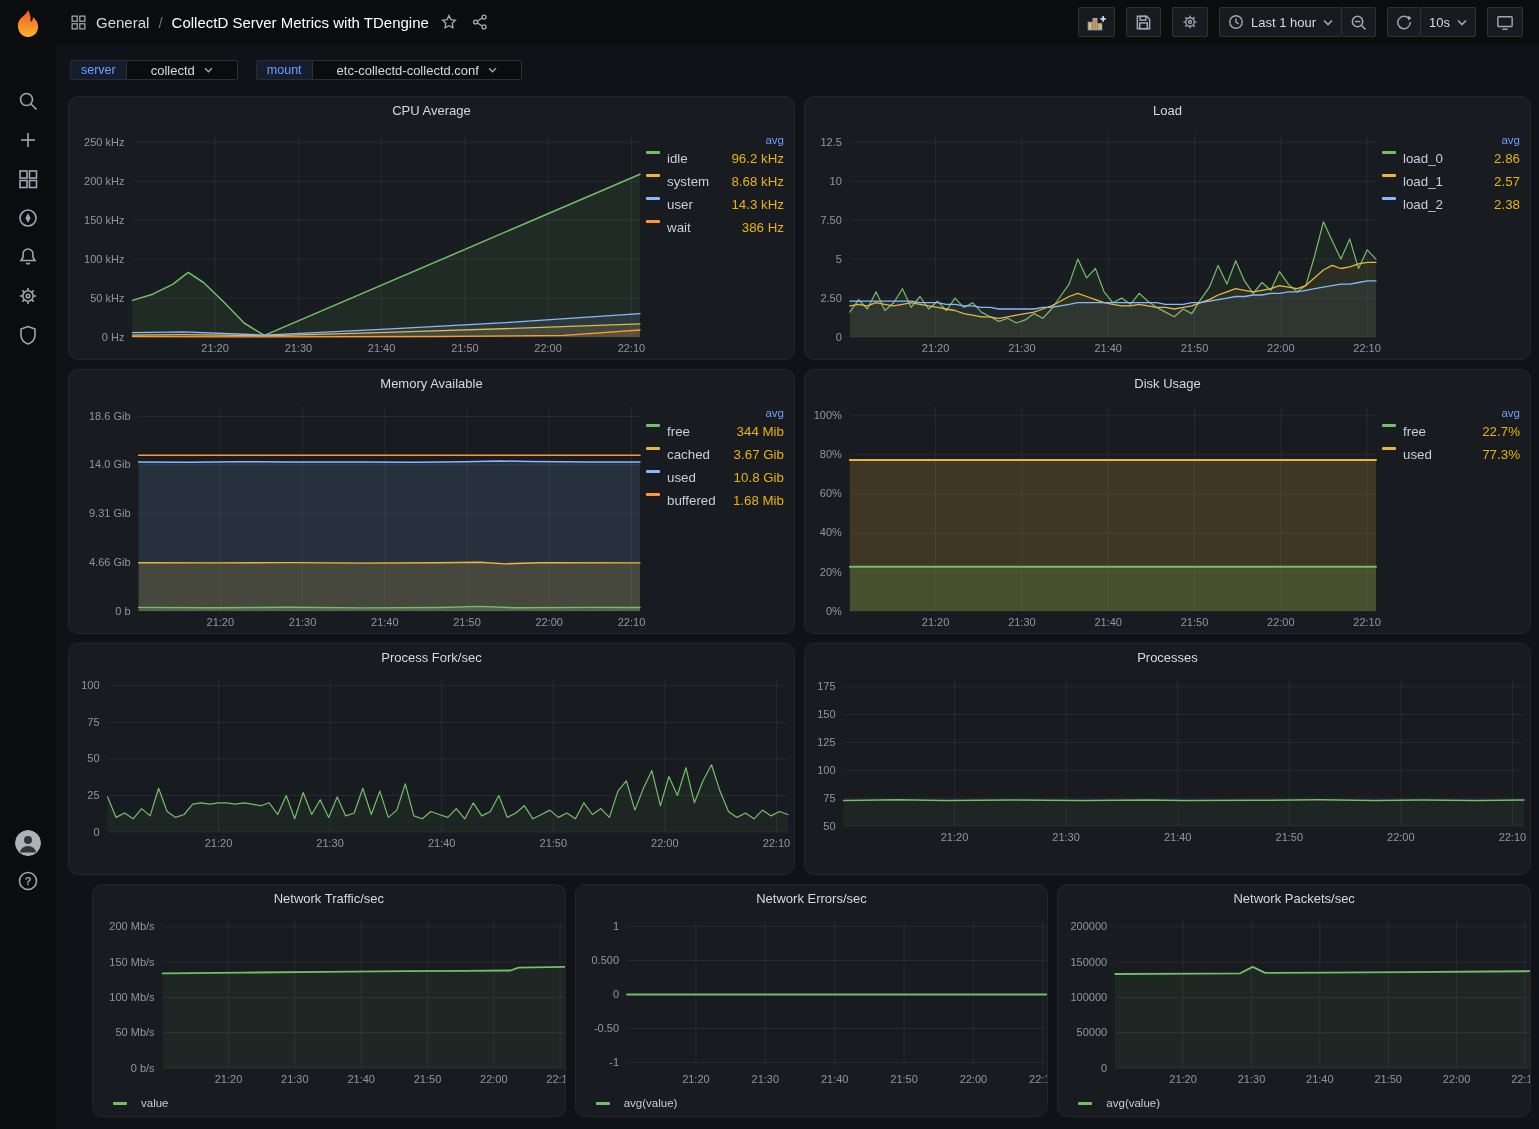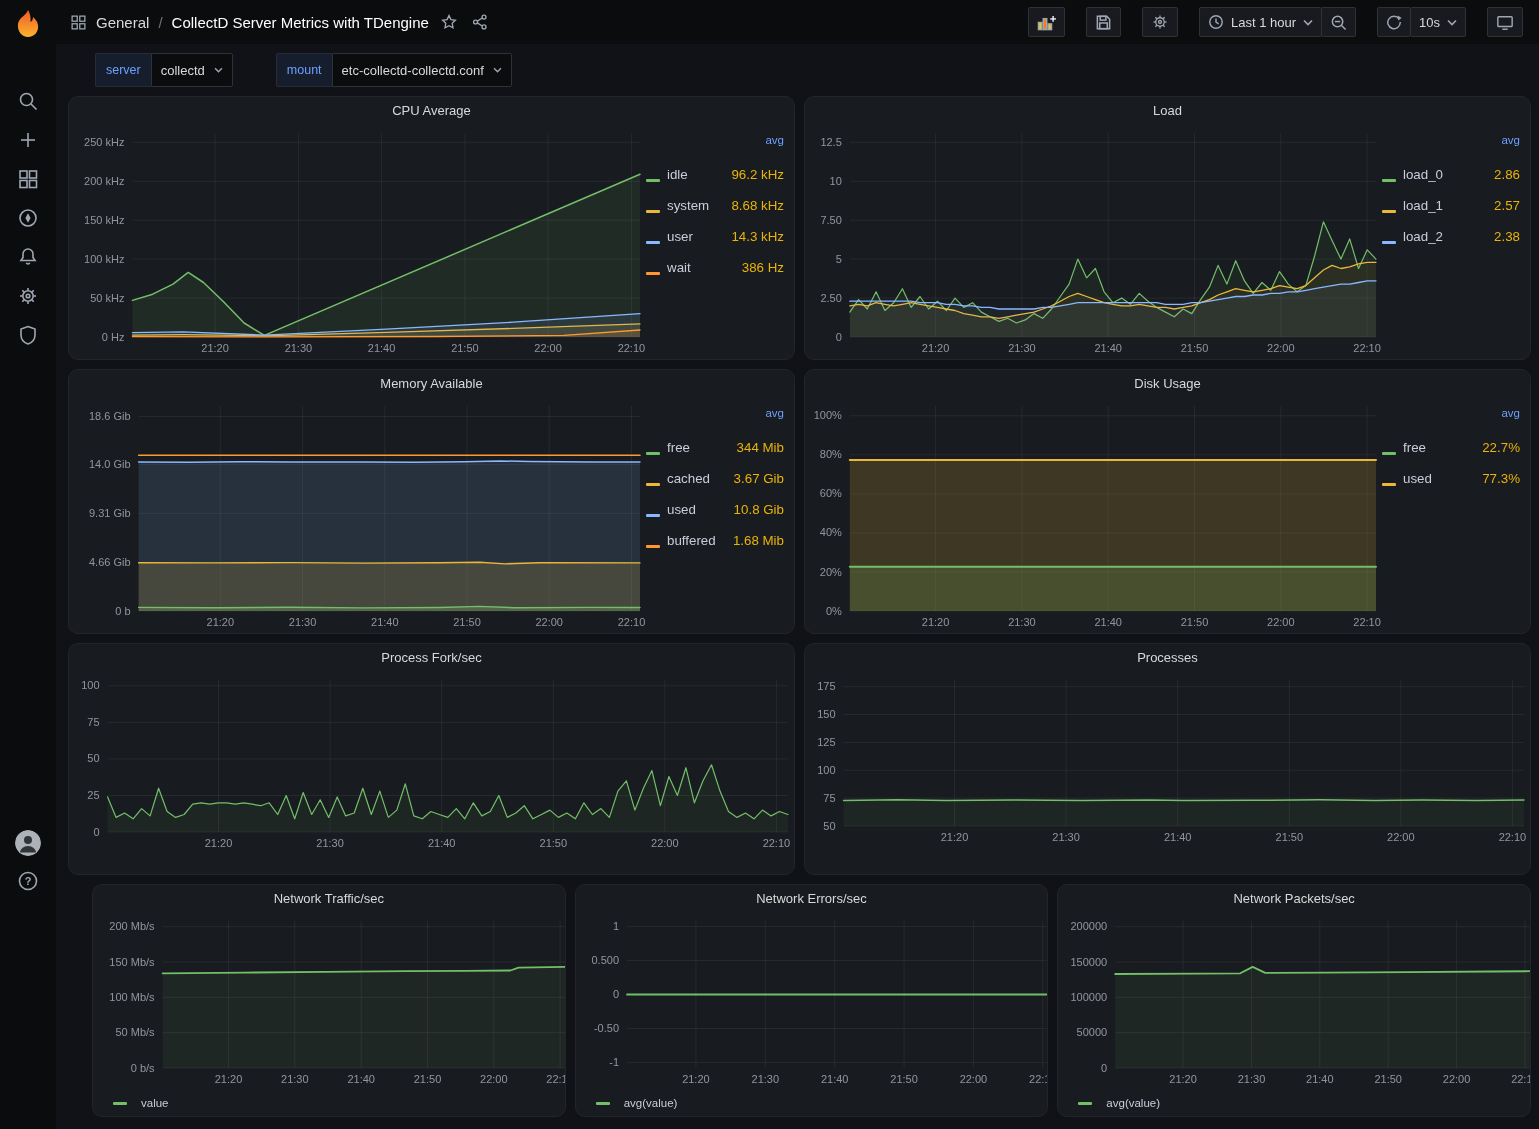--- a/index.html
+++ b/index.html
@@ -24,35 +24,35 @@
   
   .topbar { position:absolute; left:56px; right:0; top:0; height:44px; background:#0b0c0e;
             display:flex; align-items:center; padding:0 16px 0 14px; }
   .tb-left { display:flex; align-items:center; gap:9px; flex:1; min-width:0; }
   .bc-icon svg { stroke:#9fa7b3; fill:none; stroke-width:1.5; display:block; }
   .bc-folder { font-size:15px; color:#d8d9da; }
   .bc-sep { color:#6f747c; font-size:15px; }
   .bc-title { font-size:15px; color:#ffffff; }
   .tb-icon-btn { width:22px; height:22px; display:flex; align-items:center; justify-content:center; color:#9fa7b3; }
   .tb-icon-btn svg { stroke:#9fa7b3; fill:none; stroke-width:1.5; }
-  .tb-right { display:flex; align-items:center; gap:21px;justify-content:center; }
+  .tb-right { display:flex; align-items:center; gap:11px;justify-content:center; }
   .tb-group { display:flex; }
   .tb-group .tb-btn + .tb-btn { margin-left:-1px; }
   .tb-btn { height:30px; min-width:32px; padding:0 8px; display:inline-flex; align-items:center; justify-content:center;
             gap:7px; background:#181a1f; border:1px solid #2c3235; border-radius:2px; color:#b4b7bd; font-size:13px; }
   .tb-btn svg { stroke:#9fa7b3; fill:none; stroke-width:1.6; display:block; }
   .tb-btn .lbl { color:#d8d9da; white-space:nowrap; }
 
   
   .submenu { position:absolute; left:56px; right:0; top:44px; height:52px; background:#111217;
              display:flex; align-items:center; gap:18px; padding-left:14px; }
-  .chip { display:flex; height:34px;margin-left:25px; }
+  .chip { display:flex; height:20px; }
   .chip-label { display:flex; align-items:center; padding:0 10px; font-size:12.5px; color:#6e9fff;
                 background:#161d2d; border:1px solid #262b36; border-right:none; border-radius:2px 0 0 2px; }
-  .chip-value { display:flex; align-items:center; gap:9px; padding:0 9px; font-size:13px; color:#d8d9da;
+  .chip-value { display:flex; align-items:center; gap:9px; padding:0 24px; font-size:13px; color:#d8d9da;
                 background:#0b0c0e; border:1px solid #2c3235; border-radius:0 2px 2px 0; }
   .chip-value svg { stroke:#9fa7b3; fill:none; stroke-width:1.6; }
 
   
   .dash { position:absolute; left:56px; right:0; top:96px; bottom:0; padding:0 8px 0 12px; }
   .row { display:flex; gap:9px; margin-bottom:9px; }
   .r1 { height:264px; } .r2 { height:265px; } .r3 { height:232px; } .r4 { height:233px;padding-left:24px; }
   .panel { flex:1; min-width:0; background:#181b1f; border:1px solid #23252b; border-radius:10px;
            display:flex; flex-direction:column; }
   .p-title { height:28px; line-height:28px; text-align:center; font-size:13px; font-weight:500; color:#d8d9da; width:100%; }
@@ -60,21 +60,21 @@
   .p-body.pf { padding-bottom:20px; }
   .chart { flex:1; min-width:0; position:relative; overflow:hidden; }
   .chart svg { display:block; }
   svg .grid { stroke:rgba(204,204,220,0.08); stroke-width:1; }
   svg .ylab, svg .xlab { fill:rgba(204,204,220,0.68); font-size:11px; font-family:"Liberation Sans",sans-serif; }
   svg .ylab { text-anchor:end; }
   svg .xlab { text-anchor:middle; }
 
   .legend-r { width:148px; flex:none; padding:6px 10px 0 0; font-size:11.5px; }
   .lg-head { text-align:right; color:#6e9fff; height:20px; line-height:18px; }
-  .lg-row { display:flex; align-items:flex-end; height:23px; color:#ccccdc; width:100%; text-align:left;margin-top:8px; }
+  .lg-row { display:flex; align-items:flex-start; height:23px; color:#ccccdc; width:100%; text-align:left; }
   .sw { width:14px; height:3px; border-radius:1px; margin-right:7px; flex:none; }
   .lg-name { flex:1; text-align:left; }
   .lg-val { text-align:right; color:#eab308; }
 
   .legend-b { height:26px; flex:none; display:flex; align-items:center; gap:7px; padding-left:20px;
               font-size:11.5px; color:#ccccdc; }
 
   .avatar-wrap { width:26px; height:26px; border-radius:50%; overflow:hidden; }
   .help-btn { width:24px; height:24px; display:flex; align-items:center; justify-content:center; }
 </style>

